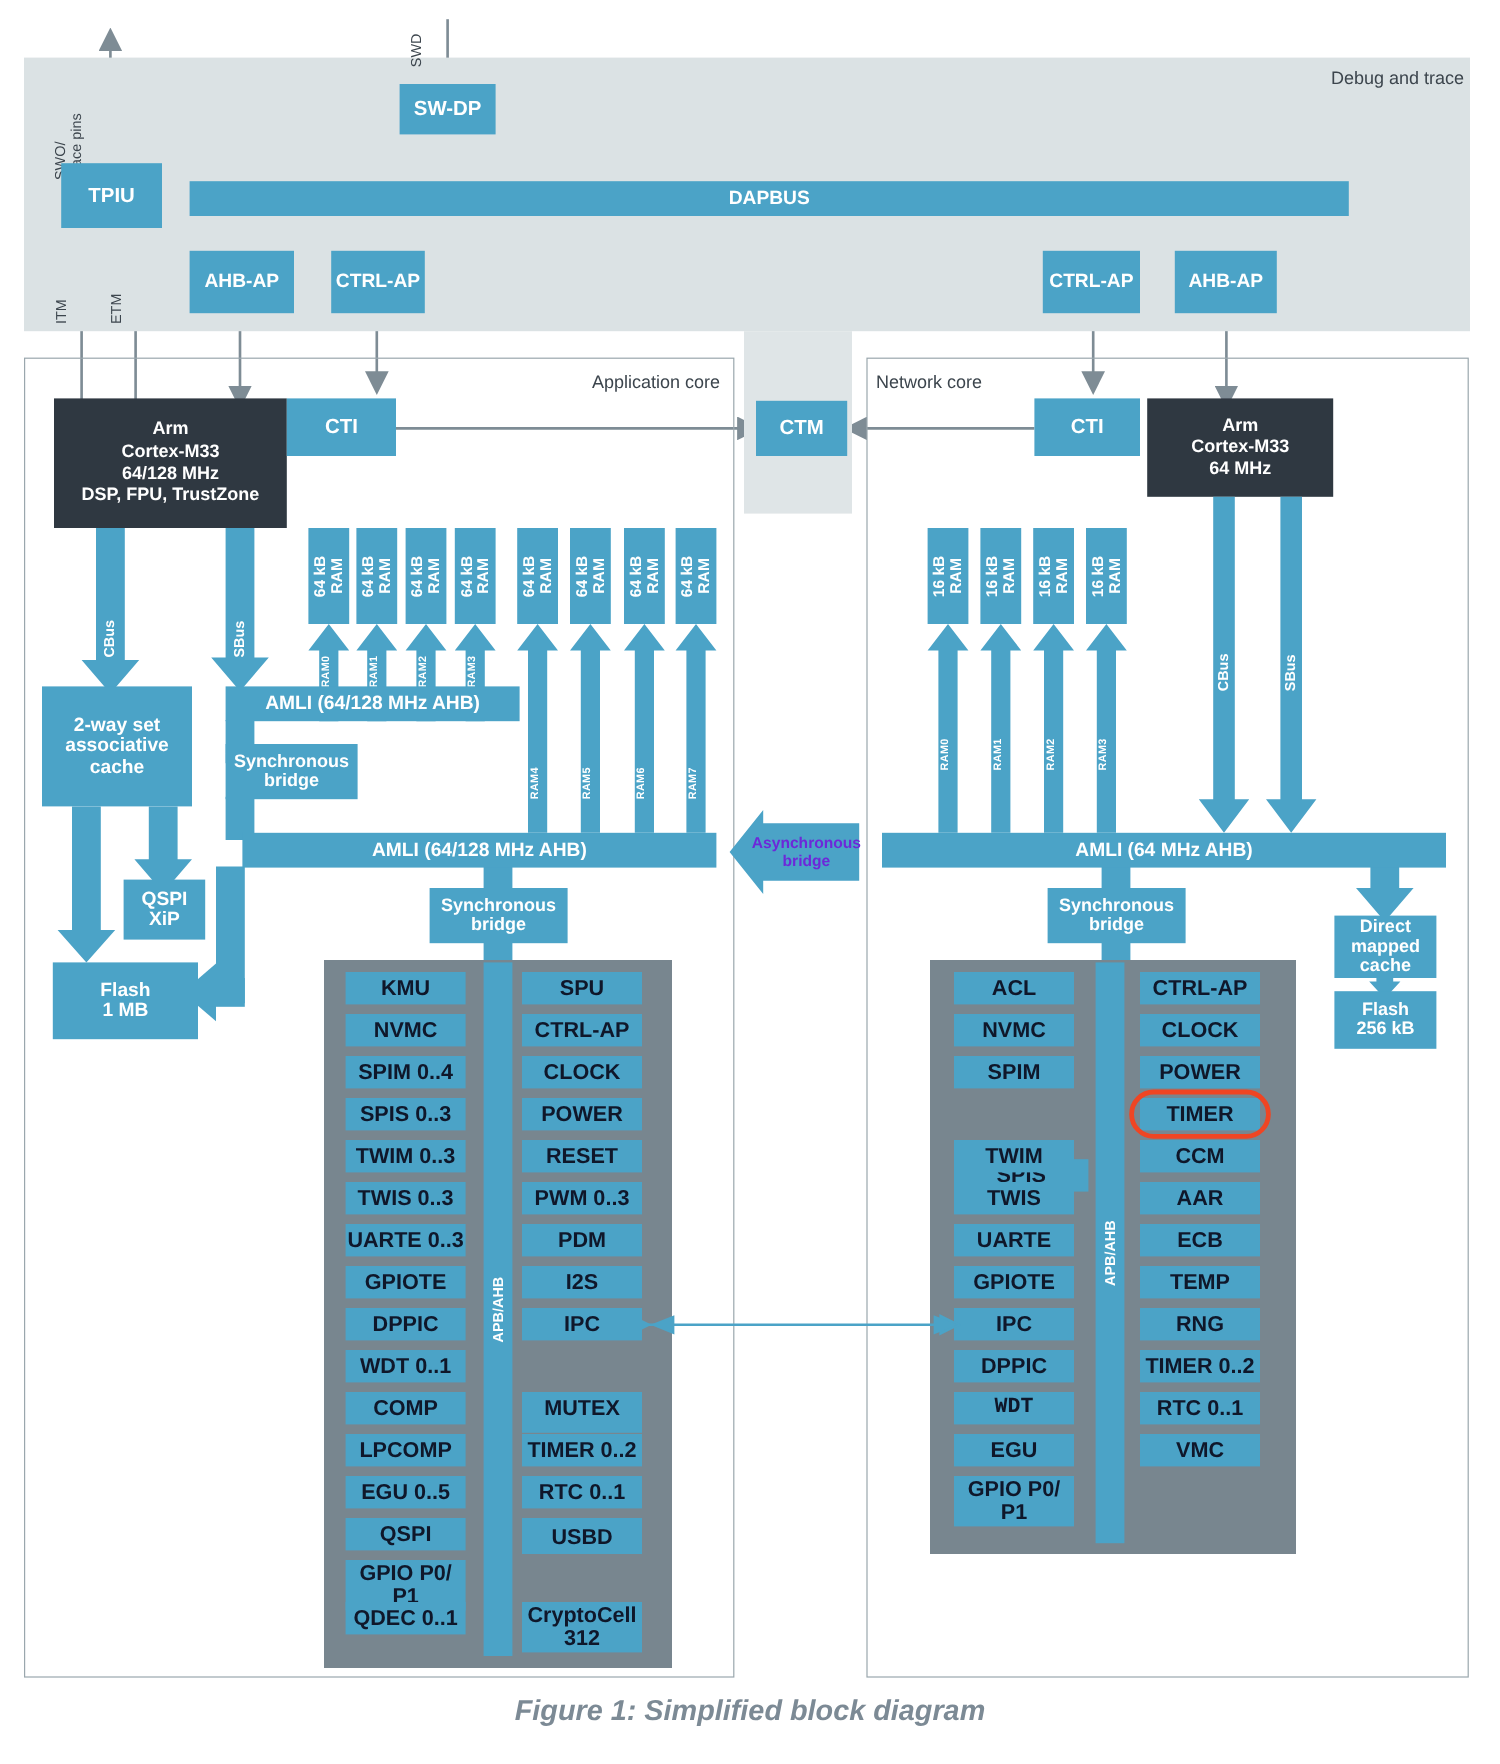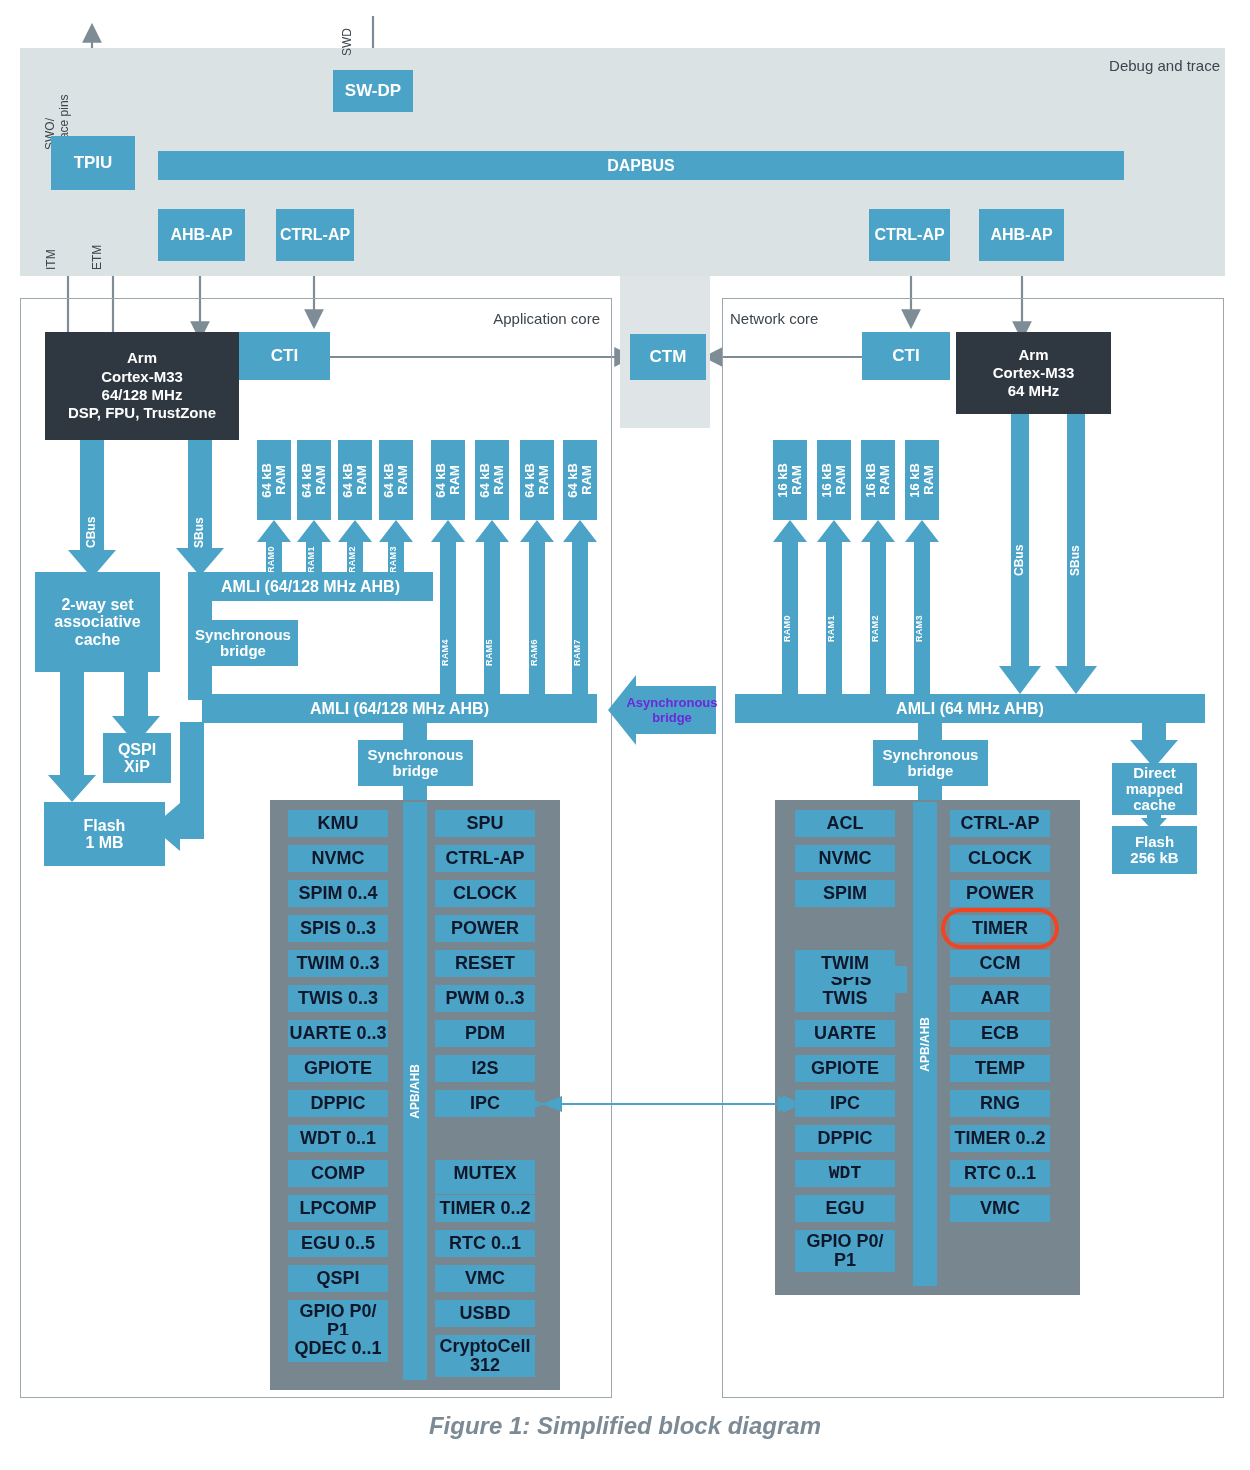--- a/index.html
+++ b/index.html
@@ -316,21 +316,21 @@
       <div class="abs pbox" style="left:435px;top:950px;width:100px;height:27px;white-space:pre-line;">RESET</div>
       <div class="abs pbox" style="left:435px;top:985px;width:100px;height:27px;white-space:pre-line;">PWM 0..3</div>
       <div class="abs pbox" style="left:435px;top:1020px;width:100px;height:27px;white-space:pre-line;">PDM</div>
       <div class="abs pbox" style="left:435px;top:1055px;width:100px;height:27px;white-space:pre-line;">I2S</div>
       <div class="abs pbox" style="left:435px;top:1090px;width:100px;height:27px;white-space:pre-line;">IPC</div>
       <div class="abs pbox" style="left:435px;top:1125px;width:100px;height:27px;white-space:pre-line;margin-top:42px;">NFCT</div>
       <div class="abs pbox" style="left:435px;top:1160px;width:100px;height:27px;white-space:pre-line;">MUTEX</div>
       <div class="abs pbox" style="left:435px;top:1195px;width:100px;height:27px;white-space:pre-line;">TIMER 0..2</div>
       <div class="abs pbox" style="left:435px;top:1230px;width:100px;height:27px;white-space:pre-line;">RTC 0..1</div>
       <div class="abs pbox" style="left:435px;top:1265px;width:100px;height:27px;white-space:pre-line;">VMC</div>
-      <div class="abs pbox" style="left:435px;top:1300px;width:100px;height:27px;white-space:pre-line;">USBD</div>
+      <div class="abs pbox" style="left:435px;top:1268px;width:100px;height:27px;white-space:pre-line;">USBD</div>
       <div class="abs pbox" style="left:435px;top:1335px;width:100px;height:42px;white-space:pre-line;">CryptoCell
 312</div>
     </div>
   <div id="net-periph-left">
       <div class="abs pbox" style="left:795px;top:810px;width:100px;height:27px;white-space:pre-line;">ACL</div>
       <div class="abs pbox" style="left:795px;top:845px;width:100px;height:27px;white-space:pre-line;">NVMC</div>
       <div class="abs pbox" style="left:795px;top:880px;width:100px;height:27px;white-space:pre-line;">SPIM</div>
       <div class="abs pbox" style="left:795px;top:966px;width:112px;height:27px;white-space:pre-line;text-align:right;">SPIS</div>
       <div class="abs pbox" style="left:795px;top:950px;width:100px;height:27px;white-space:pre-line;">TWIM</div>
       <div class="abs pbox" style="left:795px;top:985px;width:100px;height:27px;white-space:pre-line;">TWIS</div>

